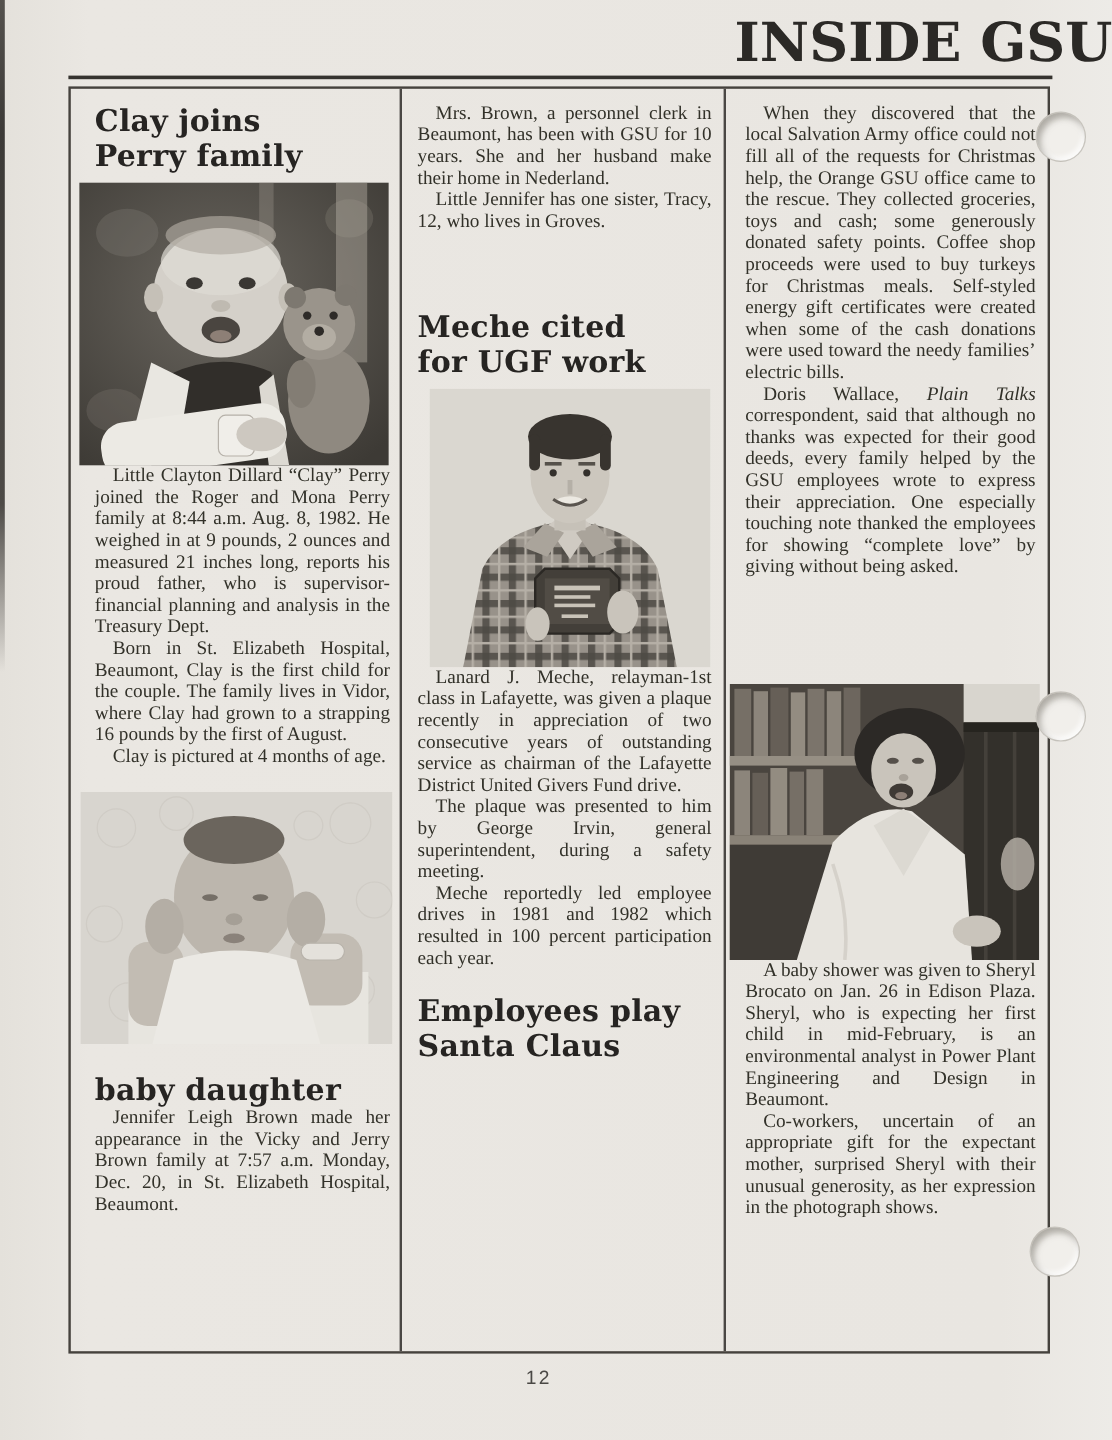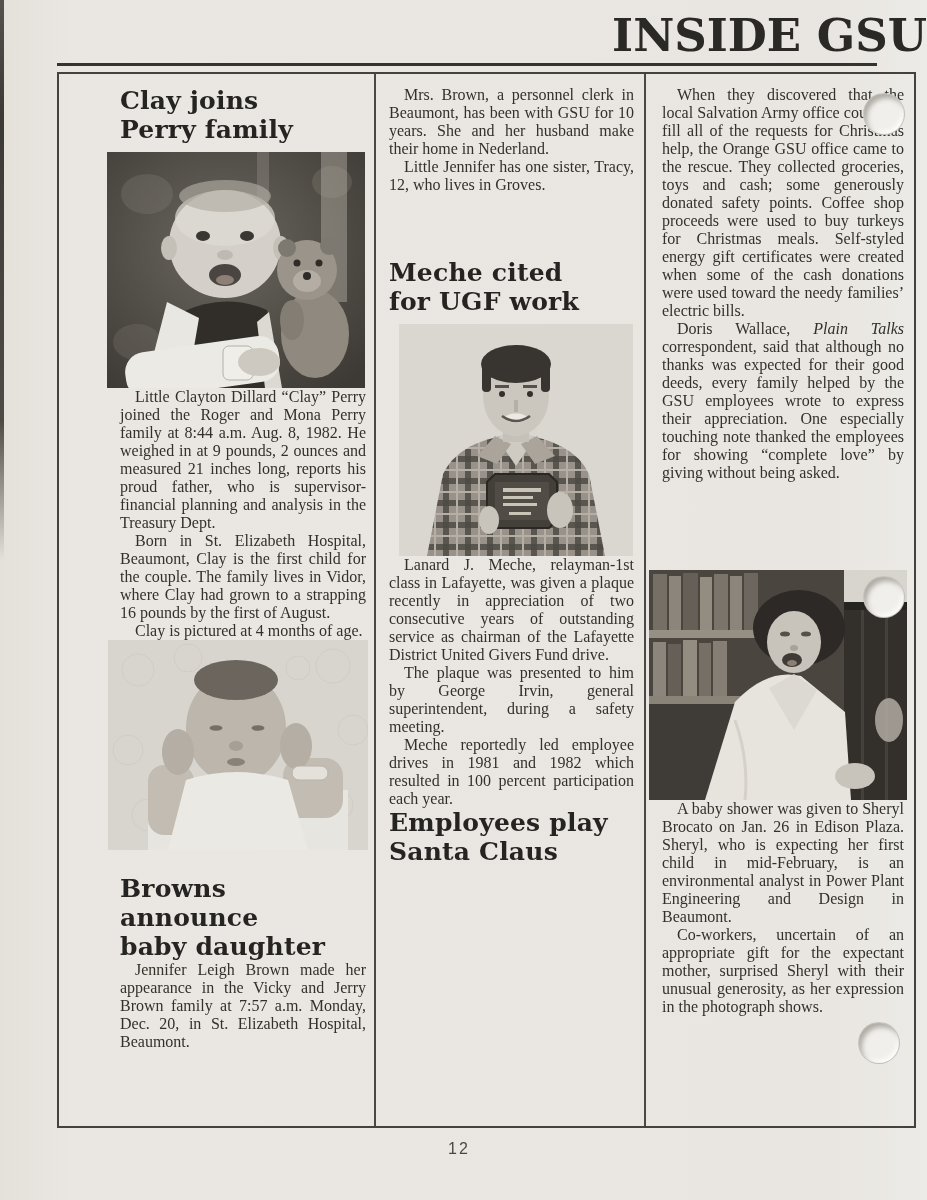--- a/index.html
+++ b/index.html
@@ -18,47 +18,47 @@
     padding-left:42px;box-sizing:border-box;
     font-family:"DejaVu Serif","Liberation Serif",serif;
     font-weight:bold;font-size:45px;line-height:50px;letter-spacing:0px;
     color:#2b2926;
   }
   .masthead-rule{
     position:absolute;left:57px;top:63px;width:820px;height:3px;background:#35332f;
   }
   .content-box{
     position:absolute;left:57px;top:72px;width:814px;height:1052px;
-    border:2px solid #45423d;display:flex;padding-left:41px;
+    border:2px solid #45423d;display:flex;
   }
   .col{box-sizing:border-box;overflow:hidden;}
   .col-1{width:276px;border-right:2px solid #4a4744;padding:12px 8px 0 20px;}
   .col-2{width:270px;border-right:2px solid #4a4744;padding:12px 10px 0 13px;}
   .col-3{flex:1;padding:12px 10px 0 16px;}
   .headline{
     font-family:"DejaVu Serif","Liberation Serif",serif;
     font-weight:bold;font-size:25px;line-height:29px;letter-spacing:.2px;
     color:#262422;margin:0;
   }
   p.body{
     font-size:16px;line-height:18px;margin:0;text-indent:15px;
     text-align:justify;color:#323129;
   }
   .italic{font-style:italic;}
   .photo{display:block;line-height:0;}
   .photo svg{display:block;}
   
   .mt4{margin-top:4px;}.mt6{margin-top:6px;}.mt8{margin-top:8px;}
-  .mt12{margin-top:12px;}.mt20{}.mt24{margin-top:24px;}.mt64{margin-top:64px;}.mt88{margin-top:88px;}
+  .mt12{margin-top:12px;}.mt20{margin-top:20px;}.mt24{margin-top:24px;}.mt64{margin-top:64px;}.mt88{margin-top:88px;}
   .photo-clay{margin-left:-13px;width:258px;height:236px;}
   .photo-jennifer{margin-left:-12px;width:260px;height:210px;}
   .photo-meche{margin-left:10px;width:234px;height:232px;}
   .photo-sheryl{margin-left:-13px;width:258px;height:230px;}
   .page-number{
-    position:absolute;left:52px;top:1140px;width:814px;text-align:center;
+    position:absolute;left:42px;top:1140px;width:814px;text-align:center;
     font-family:"Liberation Sans","DejaVu Sans",sans-serif;
     font-size:16px;letter-spacing:2px;color:#4a4845;
   }
   .punch-hole{
     position:absolute;width:42px;height:42px;border-radius:50%;
     background:radial-gradient(circle at 60% 65%,#f1efeb 55%,#e3e0da 80%,#d8d5cf);
     box-shadow:inset 3px 4px 5px rgba(130,126,118,.55), inset -2px -3px 4px rgba(255,255,255,.8);
     border:1px solid rgba(150,146,138,.45);box-sizing:border-box;
   }
   .hole-1{left:863px;top:93px;}
@@ -146,21 +146,20 @@
         <ellipse cx="150" cy="88" rx="6.5" ry="2.8" fill="#756f67"></ellipse>
         <ellipse cx="128" cy="106" rx="7" ry="5" fill="#a59f96"></ellipse>
         <ellipse cx="128" cy="122" rx="9" ry="4" fill="#8a827a"></ellipse>
         <ellipse cx="70" cy="112" rx="16" ry="23" fill="#b4aea5"></ellipse>
         <ellipse cx="188" cy="106" rx="16" ry="23" fill="#b4aea5"></ellipse>
         <rect x="184" y="126" width="36" height="14" rx="7" fill="#e4e1db" stroke="#b8b3ab"></rect>
         <path d="M60 210 L78 140 Q128 124 180 140 L200 210 Z" fill="#ebe9e4"></path>
       </svg>
     </div>
     <h2 class="headline mt24">
-      <div>Browns announce</div>
       <div>baby daughter</div>
     </h2>
     <p class="body mt4">Jennifer Leigh Brown made her appearance in the Vicky and Jerry Brown family at 7:57 a.m. Monday, Dec. 20, in St. Elizabeth Hospital, Beaumont.</p>
   </div>
 
   <div class="col col-2">
     <p class="body">Mrs. Brown, a personnel clerk in Beaumont, has been with GSU for 10 years. She and her husband make their home in Nederland.</p>
     <p class="body">Little Jennifer has one sister, Tracy, 12, who lives in Groves.</p>
     <h2 class="headline mt64">
       <div>Meche cited</div>

